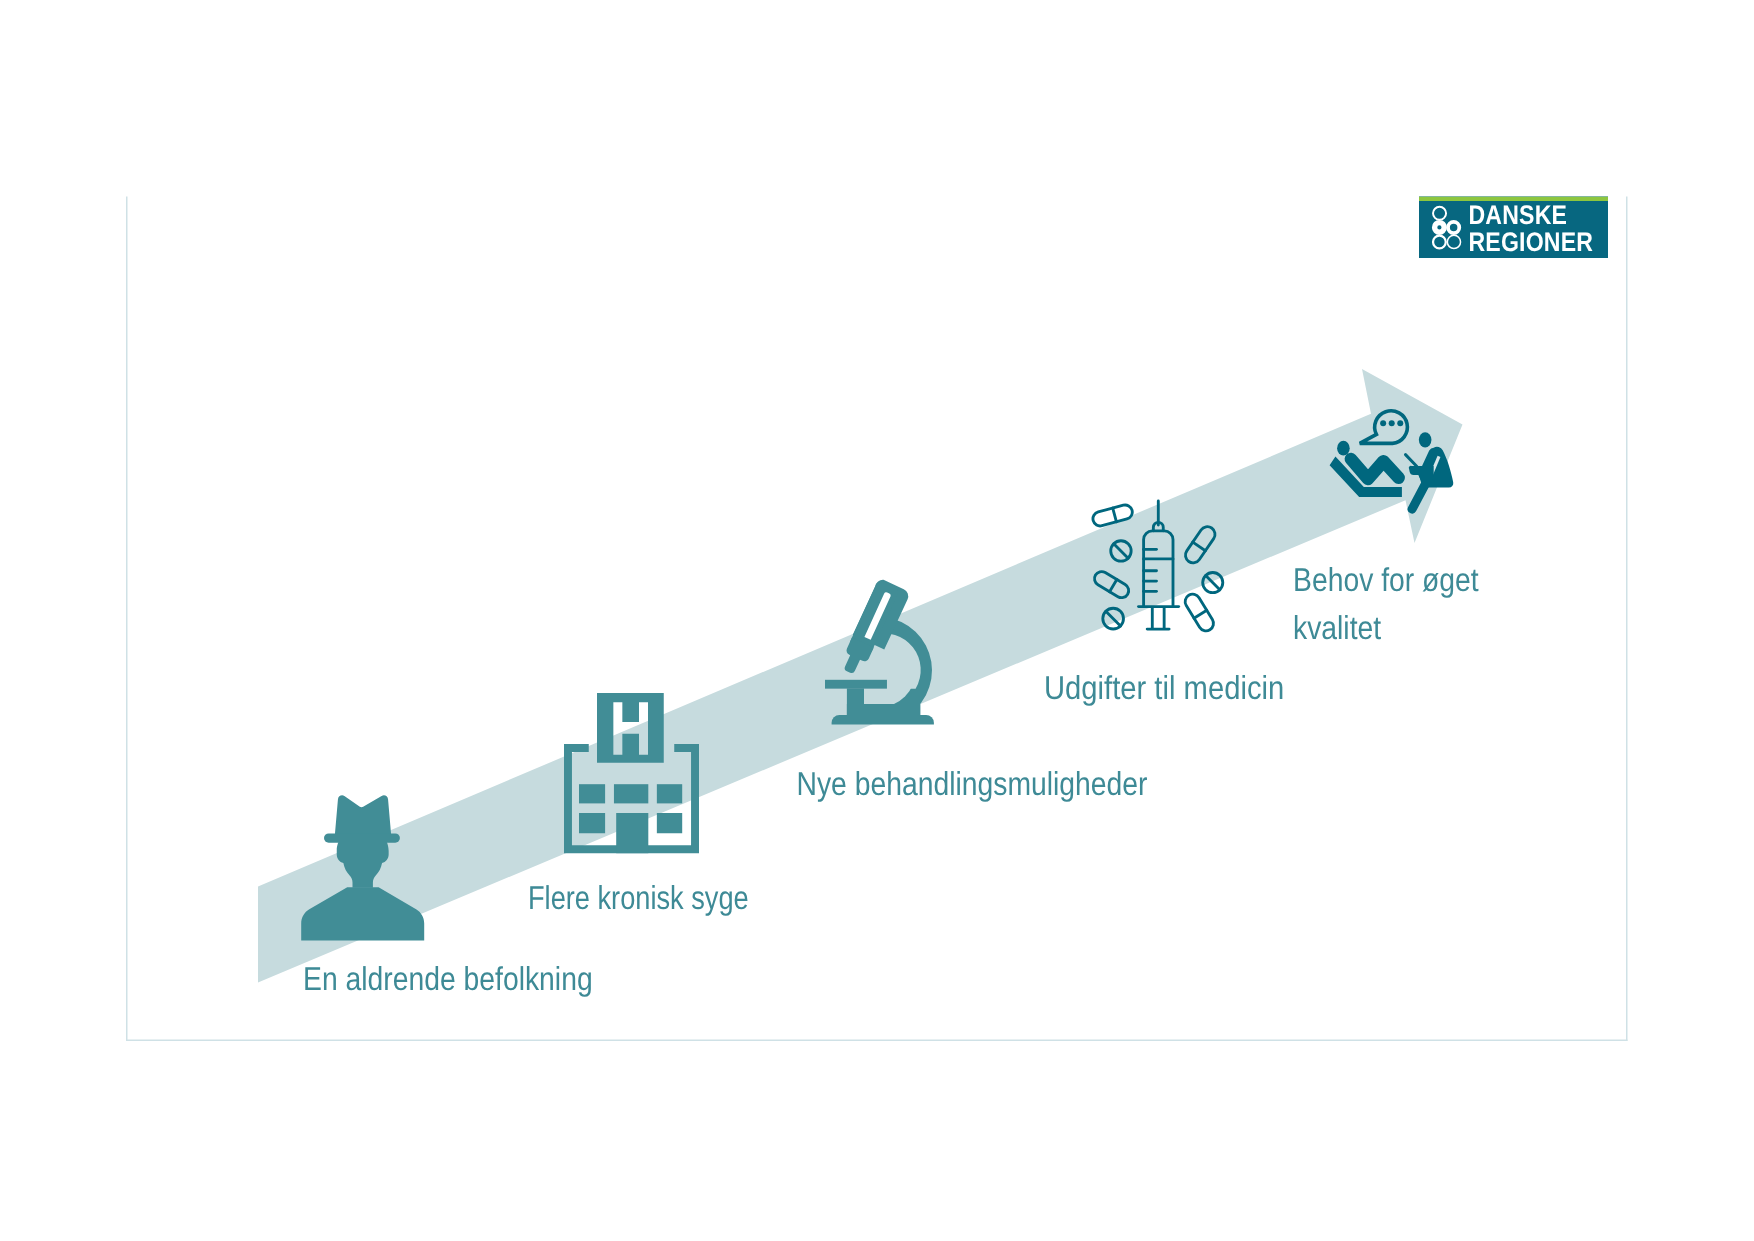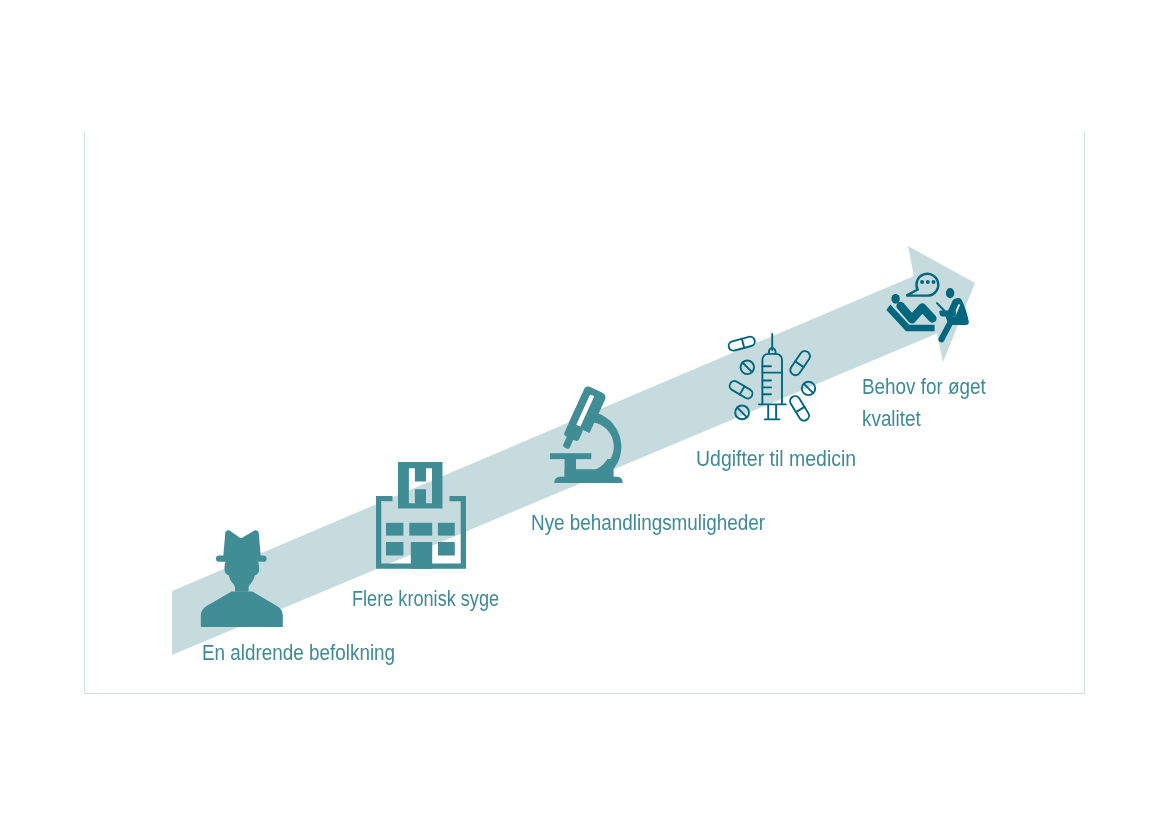--- a/index.html
+++ b/index.html
@@ -35,20 +35,34 @@
 
 <div id="stage">
   <div id="frame"></div>
 
   <div class="lbl" id="lbl1">En aldrende befolkning</div>
   <div class="lbl" id="lbl2">Flere kronisk syge</div>
   <div class="lbl" id="lbl3">Nye behandlingsmuligheder</div>
   <div class="lbl" id="lbl4">Udgifter til medicin</div>
   <div class="lbl" id="lbl5"><span>Behov for øget</span><br><span>kvalitet</span></div>
 
+  <div id="logo">
+    <div class="stripe"></div>
+    <svg class="mark" viewBox="953.5 136 25 31">
+      <circle cx="959.2" cy="142.2" r="4.35" fill="none" stroke="#fff" stroke-width="1.3"></circle>
+      <circle cx="959.1" cy="151.6" r="3.2" fill="none" stroke="#fff" stroke-width="3.6"></circle>
+      <circle cx="968.6" cy="151.7" r="3.75" fill="none" stroke="#fff" stroke-width="2.5"></circle>
+      <circle cx="959.1" cy="161.3" r="4.25" fill="none" stroke="#fff" stroke-width="1.5"></circle>
+      <circle cx="968.8" cy="161.3" r="4.4" fill="none" stroke="#fff" stroke-width="1.0"></circle>
+    </svg>
+    <div class="wordmark">
+      <span class="w1">DANSKE</span>
+      <span class="w2">REGIONER</span>
+    </div>
+  </div>
   <svg id="art" viewBox="0 0 1169 827">
     <defs>
       <mask id="microscopeHole" maskUnits="userSpaceOnUse" x="540" y="380" width="100" height="110">
         <rect x="540" y="380" width="100" height="110" fill="#fff"></rect>
         <circle cx="586" cy="447" r="24.5" fill="#000"></circle>
       </mask>
     </defs>
 
     <g>
       <path fill="#C6DBDE" d="M172,591 L914,275.9 L908,246 L975,283 L943,362 L937,333.5 L172,655 Z"></path>

